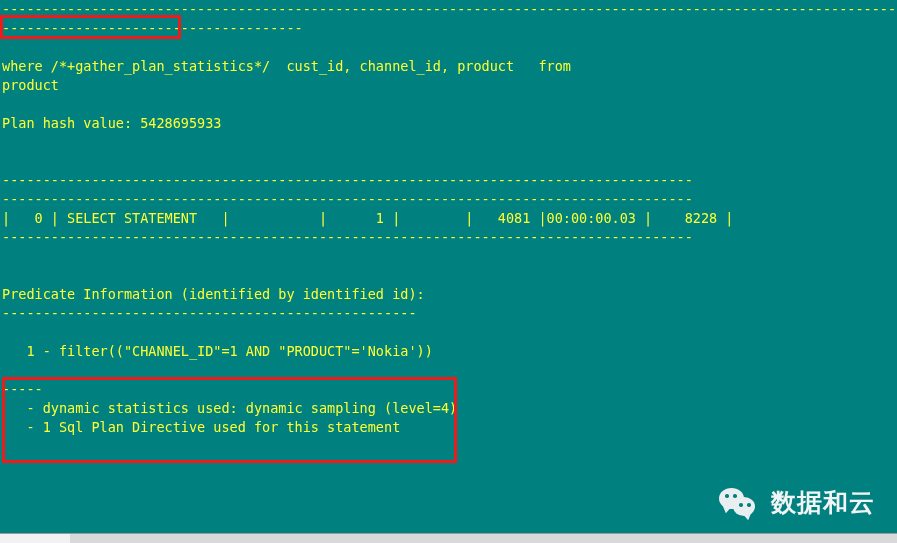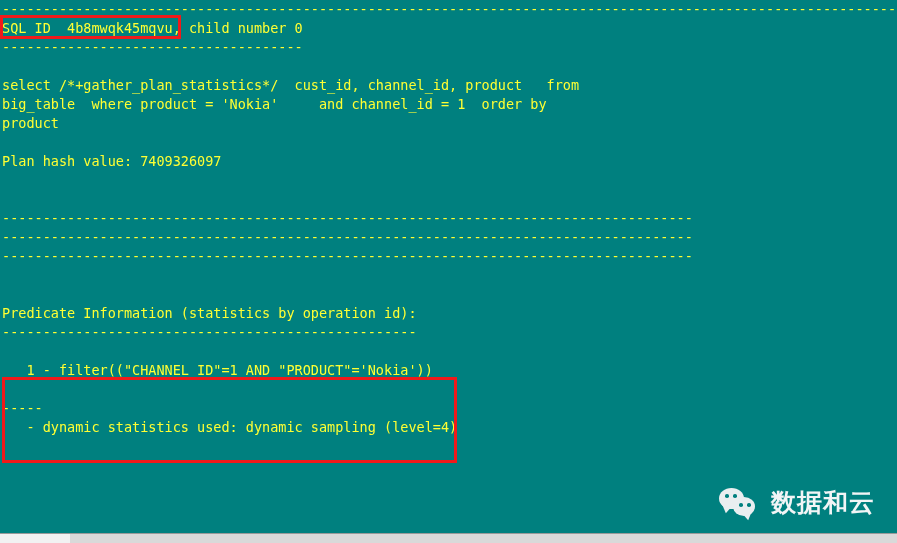--- a/index.html
+++ b/index.html
@@ -152,48 +152,48 @@
   }
 </style>
 </head>
 <body>
 
 <div id="terminal">
 
   <div class="term-body">
 
     <div class="line">----------------------------------------------------------------------------------------------------------------------------------------------</div>
-    <div class="line">SQL_ID  4b8mwqk45mqvu, child number 0</div>
     <div class="line">-------------------------------------</div>
     <div class="line blank"></div>
 
-    <div class="line">select /*+gather_plan_statistics*/  cust_id, channel_id, product   from</div>
-    <div class="line">big_table  where product = 'Nokia'     and channel_id = 1  order by</div>
+    <div class="line">where /*+gather_plan_statistics*/  cust_id, channel_id, product   from</div>
     <div class="line">product</div>
 
     <div class="line blank"></div>
-    <div class="line">Plan hash value: 7409326097</div>
+    <div class="line">Plan hash value: 5428695933</div>
     <div class="line blank"></div>
     <div class="line blank"></div>
 
     <div class="line">-------------------------------------------------------------------------------------</div>
     <div class="line">-------------------------------------------------------------------------------------</div>
+    <div class="line">|   0 | SELECT STATEMENT   |           |      1 |        |   4081 |00:00:00.03 |    8228 |</div>
     <div class="line">-------------------------------------------------------------------------------------</div>
 
     <div class="line blank"></div>
     <div class="line blank"></div>
 
-    <div class="line">Predicate Information (statistics by operation id):</div>
+    <div class="line">Predicate Information (identified by identified id):</div>
     <div class="line">---------------------------------------------------</div>
     <div class="line blank"></div>
     <div class="line">   1 - filter(("CHANNEL_ID"=1 AND "PRODUCT"='Nokia'))</div>
 
     <div class="line blank"></div>
     <div class="line">-----</div>
     <div class="line">   - dynamic statistics used: dynamic sampling (level=4)</div>
+    <div class="line">   - 1 Sql Plan Directive used for this statement</div>
 
     <div class="line blank"></div>
 
   </div>
 
   <div class="redbox" id="redbox-sqlid"></div>
   <div class="redbox" id="redbox-note"></div>
 
   <div id="watermark">
     <span class="wechat-glyph">

